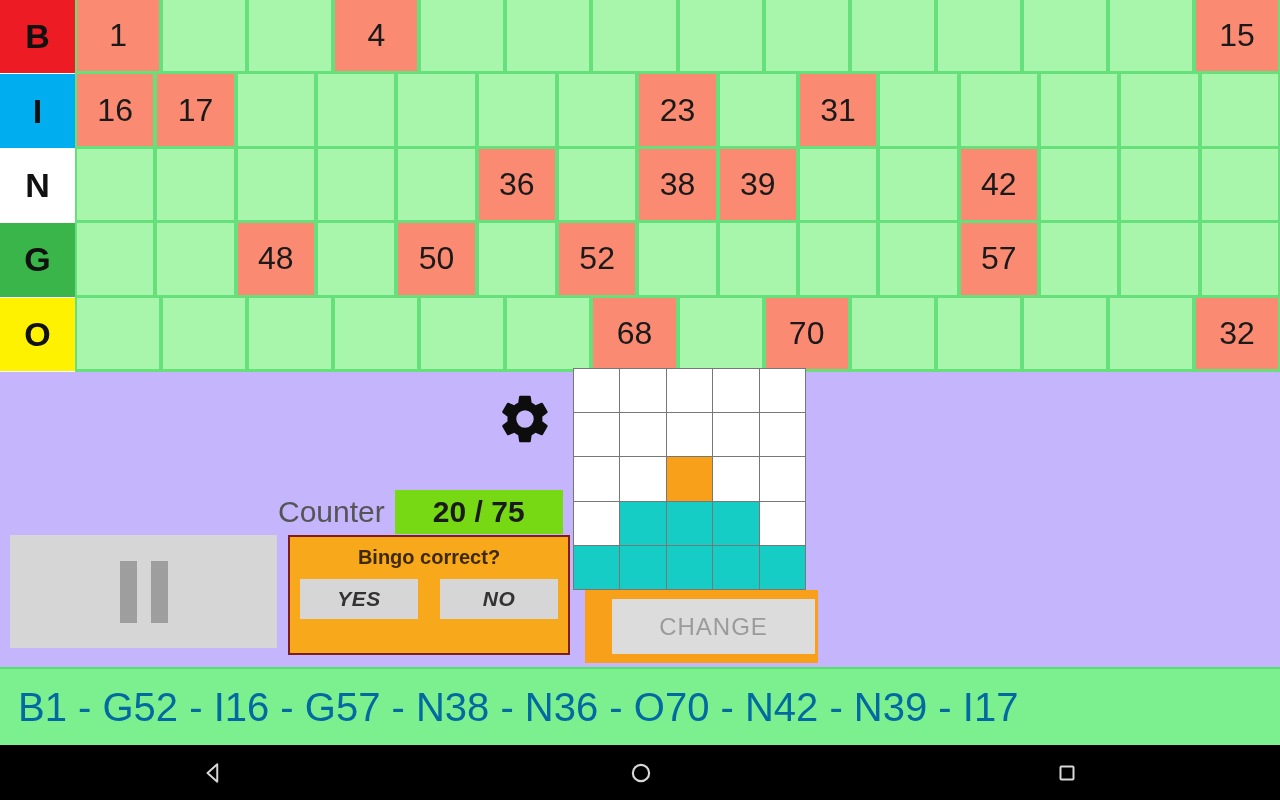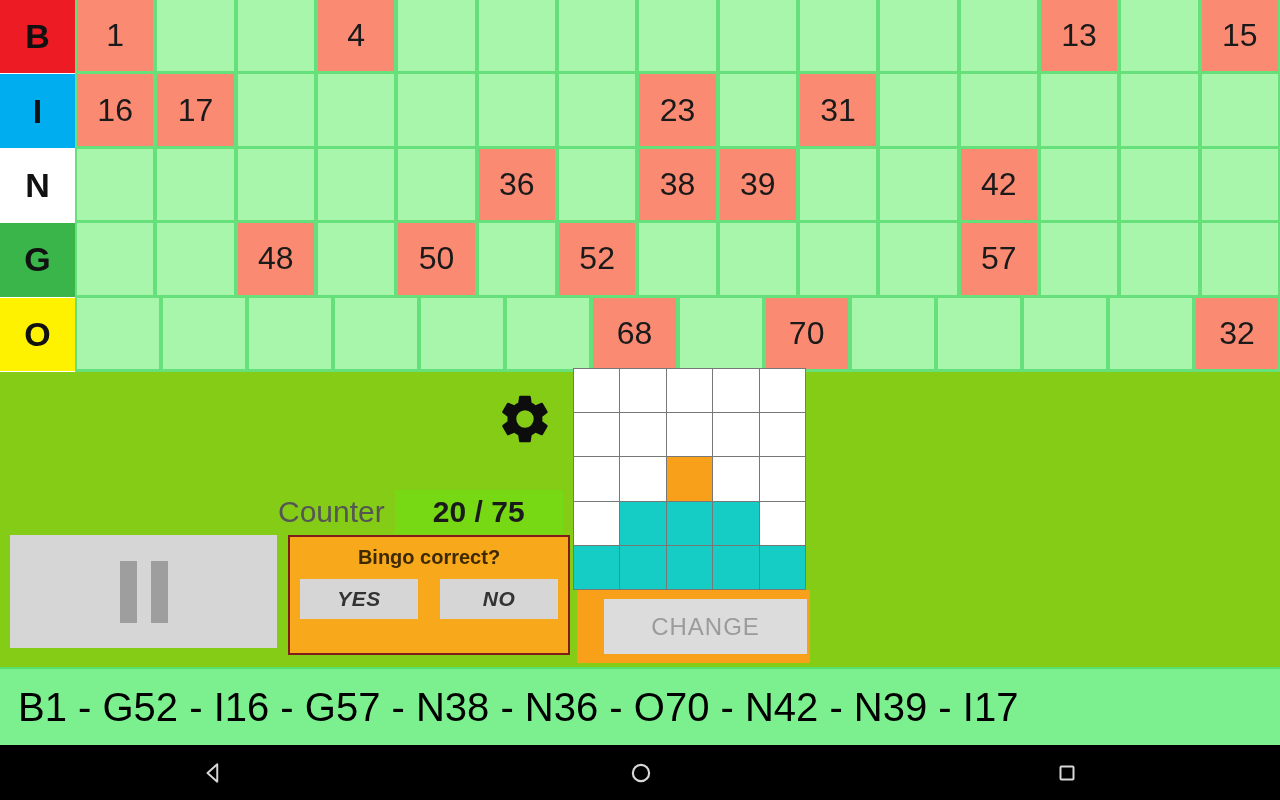--- a/index.html
+++ b/index.html
@@ -32,21 +32,21 @@
     margin:0 2px 3px 2px;
     display:flex; align-items:center; justify-content:center;
     font-size:32px; color:#1a1a1a;
     background:#a8f5ac;
   }
   .num-cell.marked { background:#fa8a72; }
   .num-cell .n { visibility:hidden; }
   .num-cell.marked .n { visibility:visible; }
 
   
-  .panel { position:absolute; left:0; top:372px; width:1280px; height:295px; background:#84cc16; }
+  .panel { position:absolute; left:0; top:372px; width:1280px; height:295px; background:#c4b5fd; }
 
   .pause-btn {
     position:absolute; left:10px; top:163px; width:267px; height:113px;
     background:#d6d6d6; border:none;
     display:flex; align-items:center; justify-content:center; gap:14px;
   }
   .pause-bar { width:17px; height:62px; background:#9e9e9e; }
 
   .gear-btn {
     position:absolute; left:492px; top:389px; width:66px; height:60px;
@@ -84,21 +84,21 @@
   .pattern-grid {
     position:absolute; left:0; top:-4px; width:233px; height:222px;
     display:grid; grid-template-columns:repeat(5,1fr); grid-template-rows:repeat(5,1fr);
     background:#777; gap:1px; border:1px solid #777;
   }
   .pcell { background:#ffffff; }
   .pcell.on { background:#15cdc4; }
   .pcell.hi { background:#f9a01b; }
 
   .change-wrap {
-    position:absolute; left:4px; top:218px; width:233px; height:73px;
+    position:absolute; left:12px; top:218px; width:233px; height:73px;
     background:#f9a01b; border:3px solid #f9a01b;
     display:flex; align-items:center; justify-content:center;padding-left:24px;
   }
   .change-btn {
     width:208px; height:55px; background:#dcdcdc; border:none;
     font-size:24px; color:#9b9b9b; letter-spacing:1px;
   }
 
   
   .big-number-area {
@@ -106,21 +106,21 @@
     background:#ccf7d9; display:flex; align-items:center; justify-content:center;
   }
   .big-number { font-size:300px; line-height:0.82; color:#fa1a6b; font-weight:normal; }
 
   
   .history {
     position:absolute; left:0; top:667px; width:1280px; height:78px;
     background:#7cf08e; display:flex; align-items:center;
     border-top:2px solid #55e070;
   }
-  .history-text { font-size:40px; color:#000000; padding-left:18px; white-space:nowrap; }
+  .history-text { font-size:40px; color:#0369a1; padding-left:18px; white-space:nowrap; }
 
   
   .navbar {
     position:absolute; left:0; top:745px; width:1280px; height:55px;
     background:#000; display:flex; align-items:center; justify-content:space-around;
   }
   .nav-btn { background:none; border:none; padding:0 70px; display:flex; align-items:center; justify-content:center; }
 </style>
 </head>
 <body>
@@ -159,23 +159,20 @@
             <span class="n">9</span>
           </div>
           <div class="num-cell">
             <span class="n">10</span>
           </div>
           <div class="num-cell">
             <span class="n">11</span>
           </div>
           <div class="num-cell">
             <span class="n">12</span>
-          </div>
-          <div class="num-cell marked">
-            <span class="n">13</span>
           </div>
           <div class="num-cell">
             <span class="n">14</span>
           </div>
           <div class="num-cell marked">
             <span class="n">15</span>
           </div>
         </div>
       </div>
       <div class="board-row">

